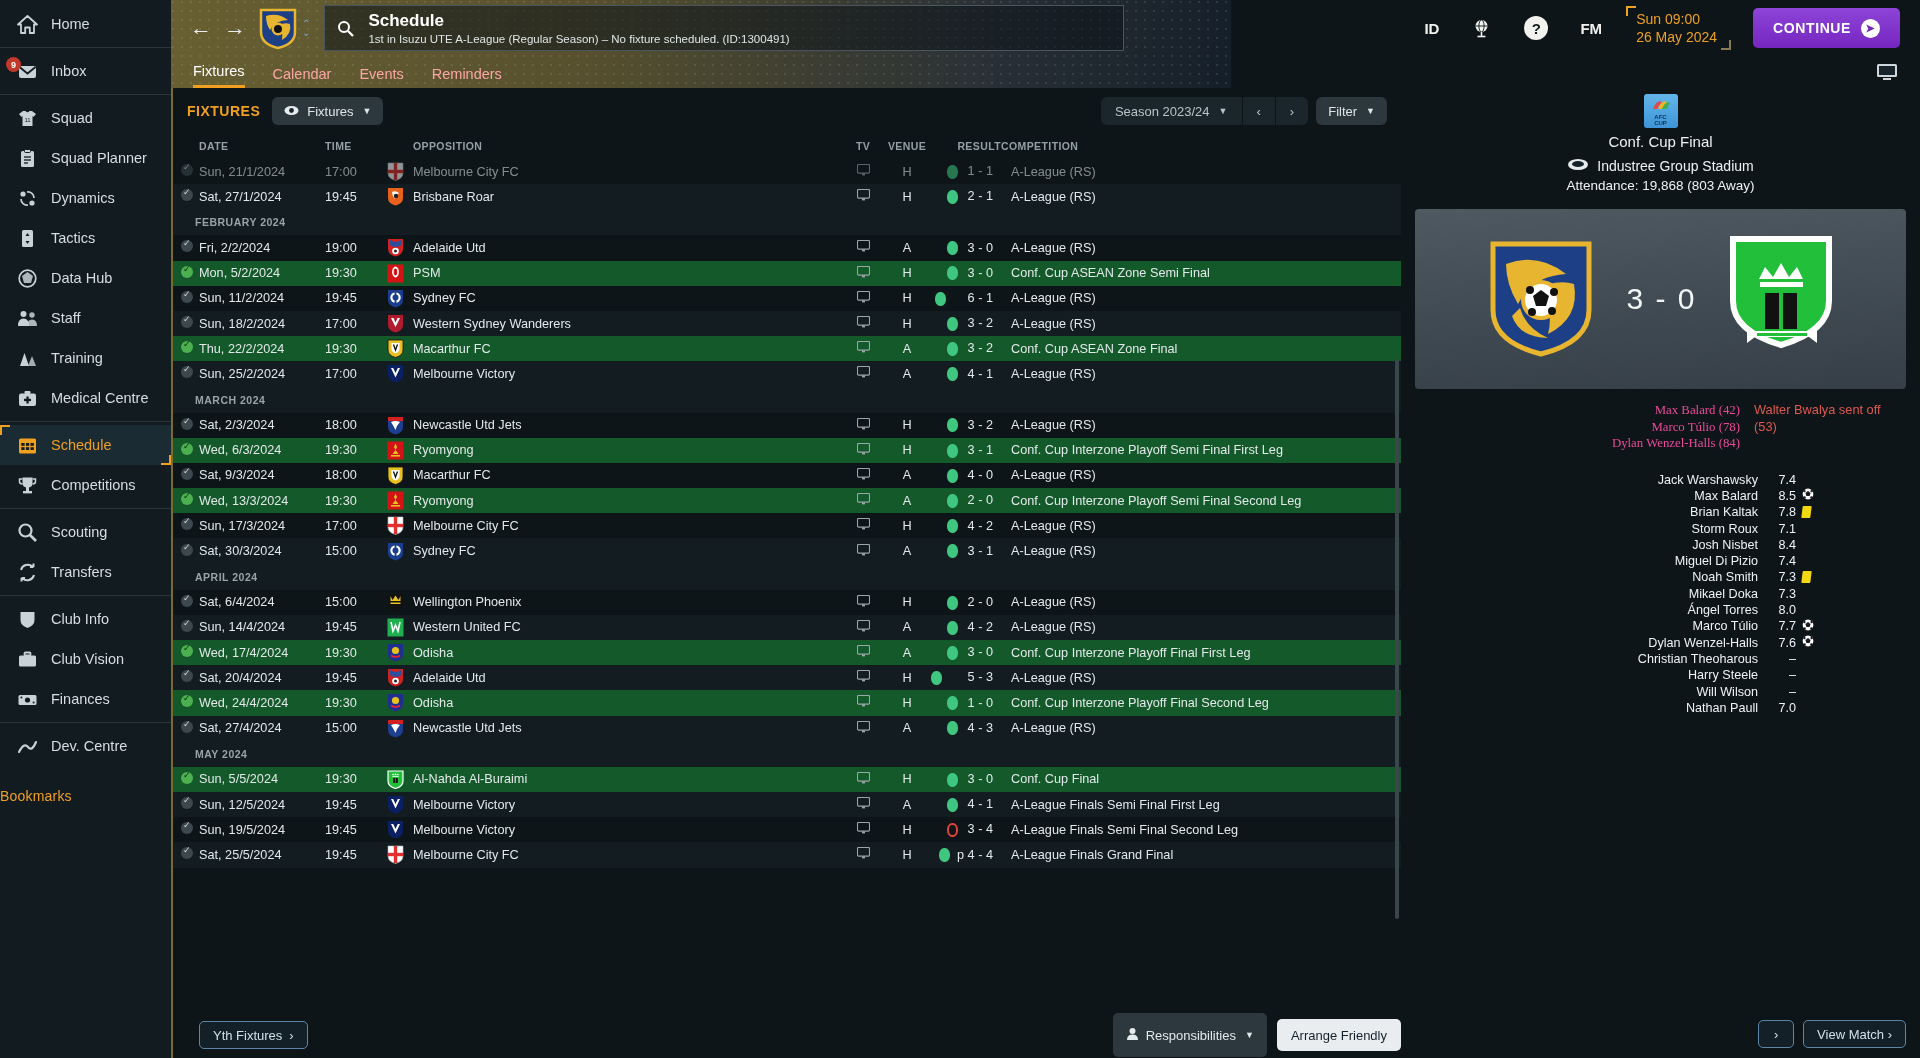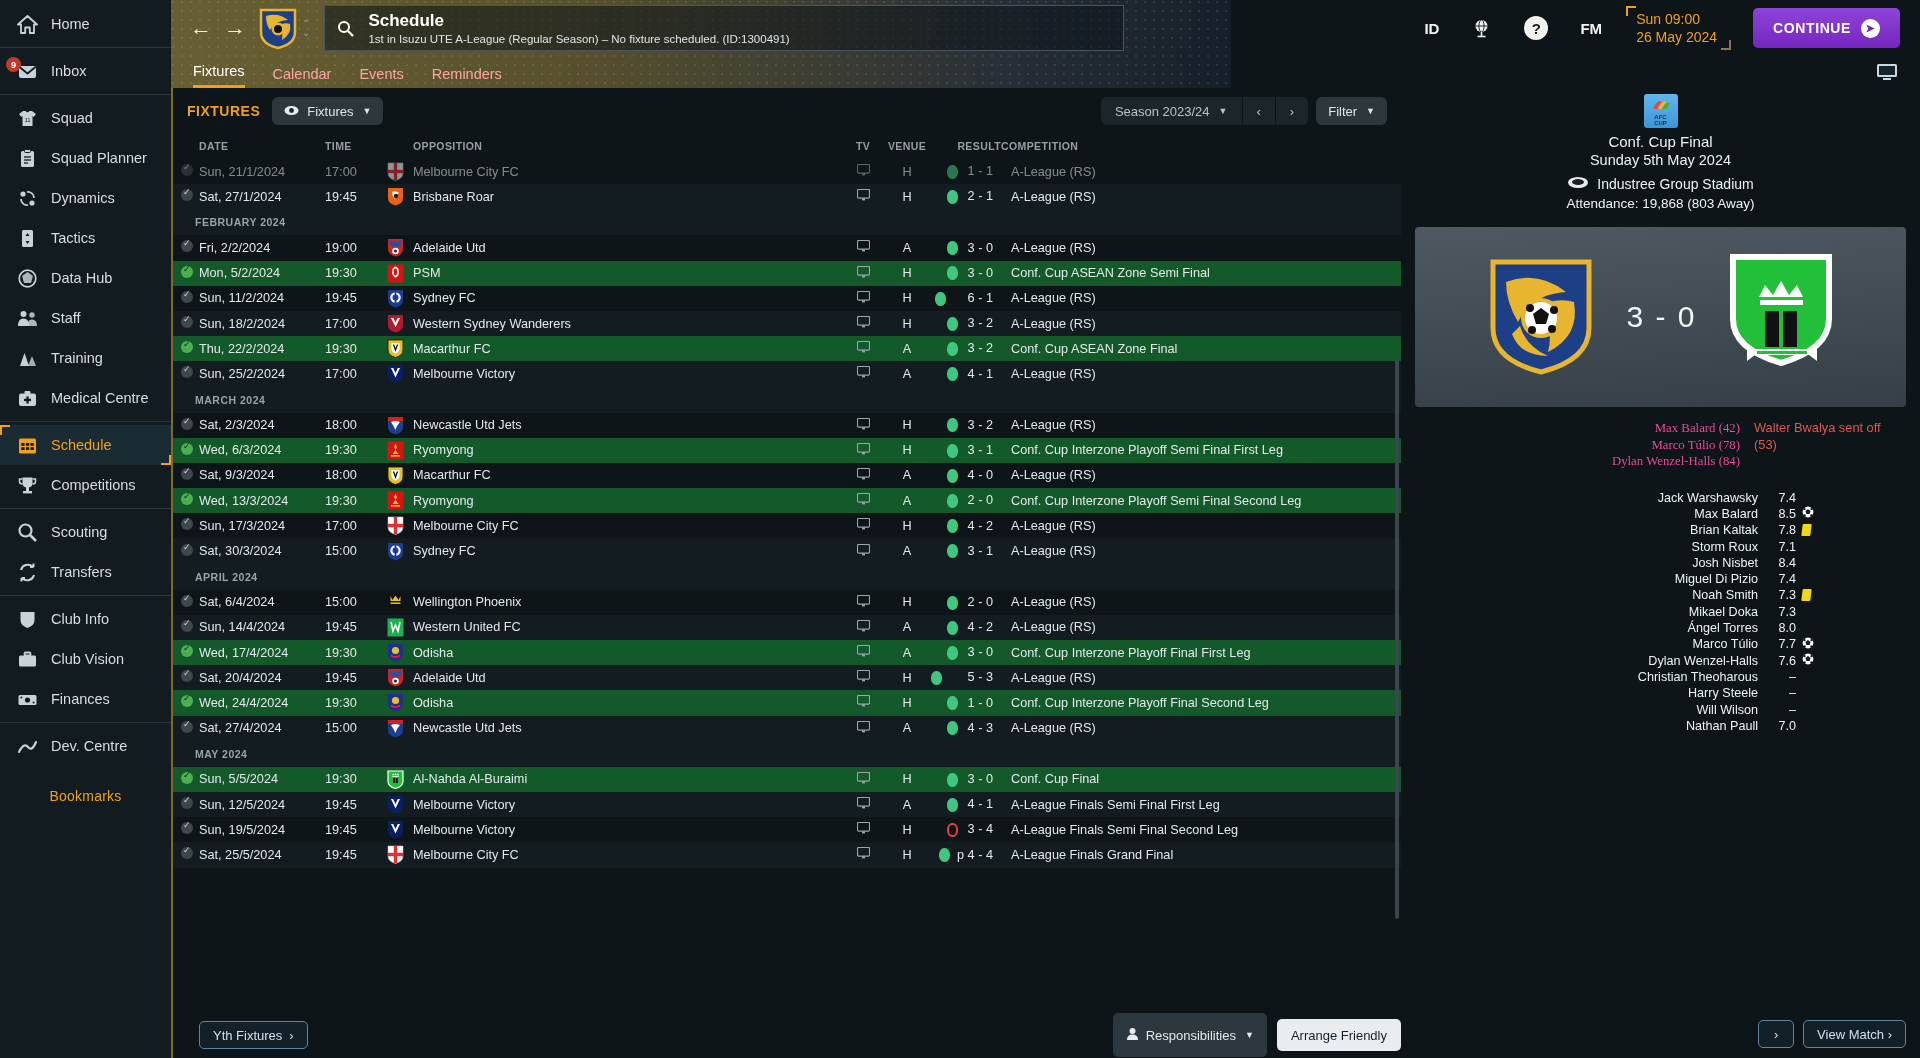--- a/index.html
+++ b/index.html
@@ -38,21 +38,21 @@
     content:""; position:absolute; right:0; bottom:0; width:8px; height:8px;
     border-right:2px solid #f0a020; border-bottom:2px solid #f0a020;
   }
   .nav-sep { height:1px; background:#2a363c; margin:3px 0; }
   .badge {
     position:absolute; left:6px; top:6px; background:#c0392b; color:#fff;
     font-size:9px; border-radius:50%; width:15px; height:15px;
     display:flex; align-items:center; justify-content:center; font-weight:bold;
   }
   .bookmarks {
-    color:#f0a020; font-size:14px; text-align:center; margin-top:22px;
+    color:#f0a020; font-size:14px; margin-top:22px;
     letter-spacing:.2px;
   }
 
   
   .main { flex:1; position:relative; height:1058px; }
 
   
   .topbar { height:88px; position:relative; }
   .hdr-bg {
     position:absolute; left:0; top:0; width:1060px; height:88px;
@@ -996,21 +996,20 @@
               <svg width="20" height="14" viewBox="0 0 20 14">
                   <path d="M2 12 Q6 2 11 5 Q8 8 6 12 Z" fill="#e04a4a"></path>
                   <path d="M7 12 Q11 2 16 5 Q13 8 11 12 Z" fill="#f0b429"></path>
                   <path d="M11 12 Q15 3 19 6 Q17 9 16 12 Z" fill="#3fae5a"></path>
                 </svg>
             </span>
             <span class="lbl">AFC</span>
             <span class="lbl">CUP</span>
           </div>
           <div class="rp-t1">Conf. Cup Final</div>
-          <div class="rp-t2">Sunday 5th May 2024</div>
           <div class="rp-t3">
             <span>
               <svg width="22" height="13" viewBox="0 0 22 13">
                   <ellipse cx="11" cy="6.5" rx="10" ry="5.5" fill="#e6ebed"></ellipse>
                   <ellipse cx="11" cy="6" rx="6" ry="3" fill="#16212a"></ellipse>
                 </svg>
             </span>
             <span>Industree Group Stadium</span>
           </div>
           <div class="rp-t4">Attendance: 19,868 (803 Away)</div>

